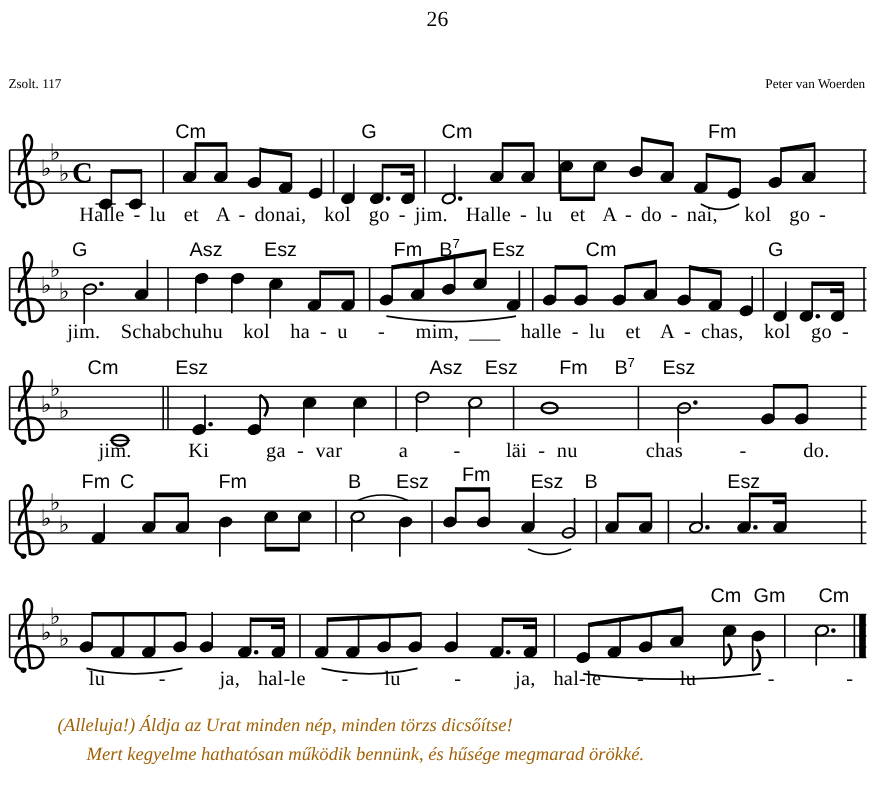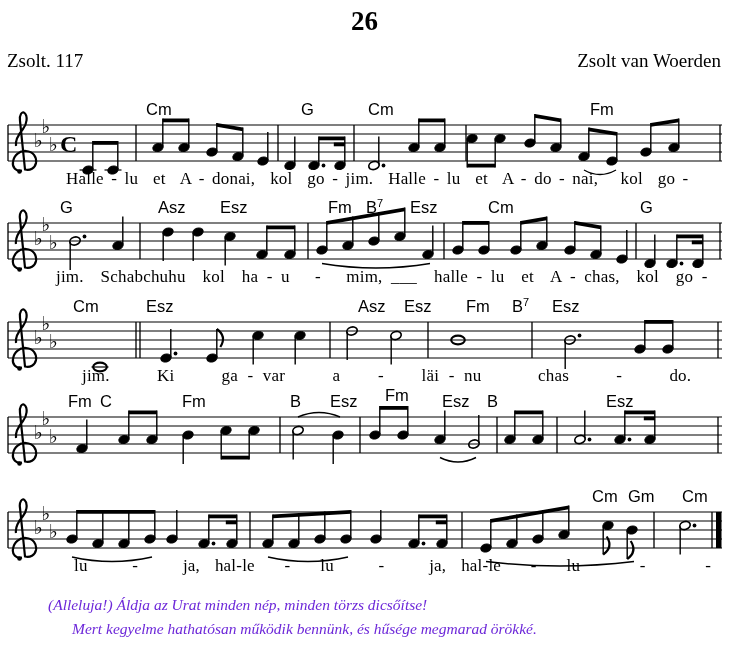--- a/index.html
+++ b/index.html
@@ -1,36 +1,36 @@
 <!DOCTYPE html>
 <html><head>
 <meta charset="utf-8">
 <style>
   html,body{margin:0;padding:0;background:#fff;}
   .page{position:relative;width:729px;height:660px;background:#fff;overflow:hidden;
         font-family:"Liberation Serif",serif;color:#000;}
   .title{position:absolute;top:6px;left:0;right:0;text-align:center;
-         font-size:27px;font-weight:bold;}
-  .hdr{position:absolute;top:50px;font-size:19px;}
+         font-size:18px;font-weight:normal;}
+  .hdr{position:absolute;top:64px;font-size:11px;}
   .hdr.left{left:7px;}
   .hdr.right{right:8px;}
   .lyrics{position:absolute;white-space:pre;font-size:17px;letter-spacing:.2px;}
-  .footnote{position:absolute;left:48px;font-style:italic;font-size:15.5px;color:#6d28d9;}
+  .footnote{position:absolute;left:48px;font-style:italic;font-size:15.5px;color:#a16207;}
   svg.score{position:absolute;left:0;top:0;}
 </style>
 </head>
 <body>
 
 <div class="page">
 
   <div class="title">26</div>
 
   <div class="hdr left">Zsolt. 117</div>
 
-  <div class="hdr right">Zsolt van Woerden</div>
+  <div class="hdr right">Peter van Woerden</div>
 
   <svg class="score" width="729" height="660" viewBox="0 0 729 660">
       <g>
         <line x1="8" y1="125" x2="722" y2="125" stroke="#000000" stroke-width="1.1"></line>
         <line x1="8" y1="134" x2="722" y2="134" stroke="#000000" stroke-width="1.1"></line>
         <line x1="8" y1="143" x2="722" y2="143" stroke="#000000" stroke-width="1.1"></line>
         <line x1="8" y1="152" x2="722" y2="152" stroke="#000000" stroke-width="1.1"></line>
         <line x1="8" y1="161" x2="722" y2="161" stroke="#000000" stroke-width="1.1"></line>
         <path d="M 22 170.5 C 16 172 12 167 13 162
        C 14 155 20 150.5 26 151 C 33 151.5 37 157 36 163

